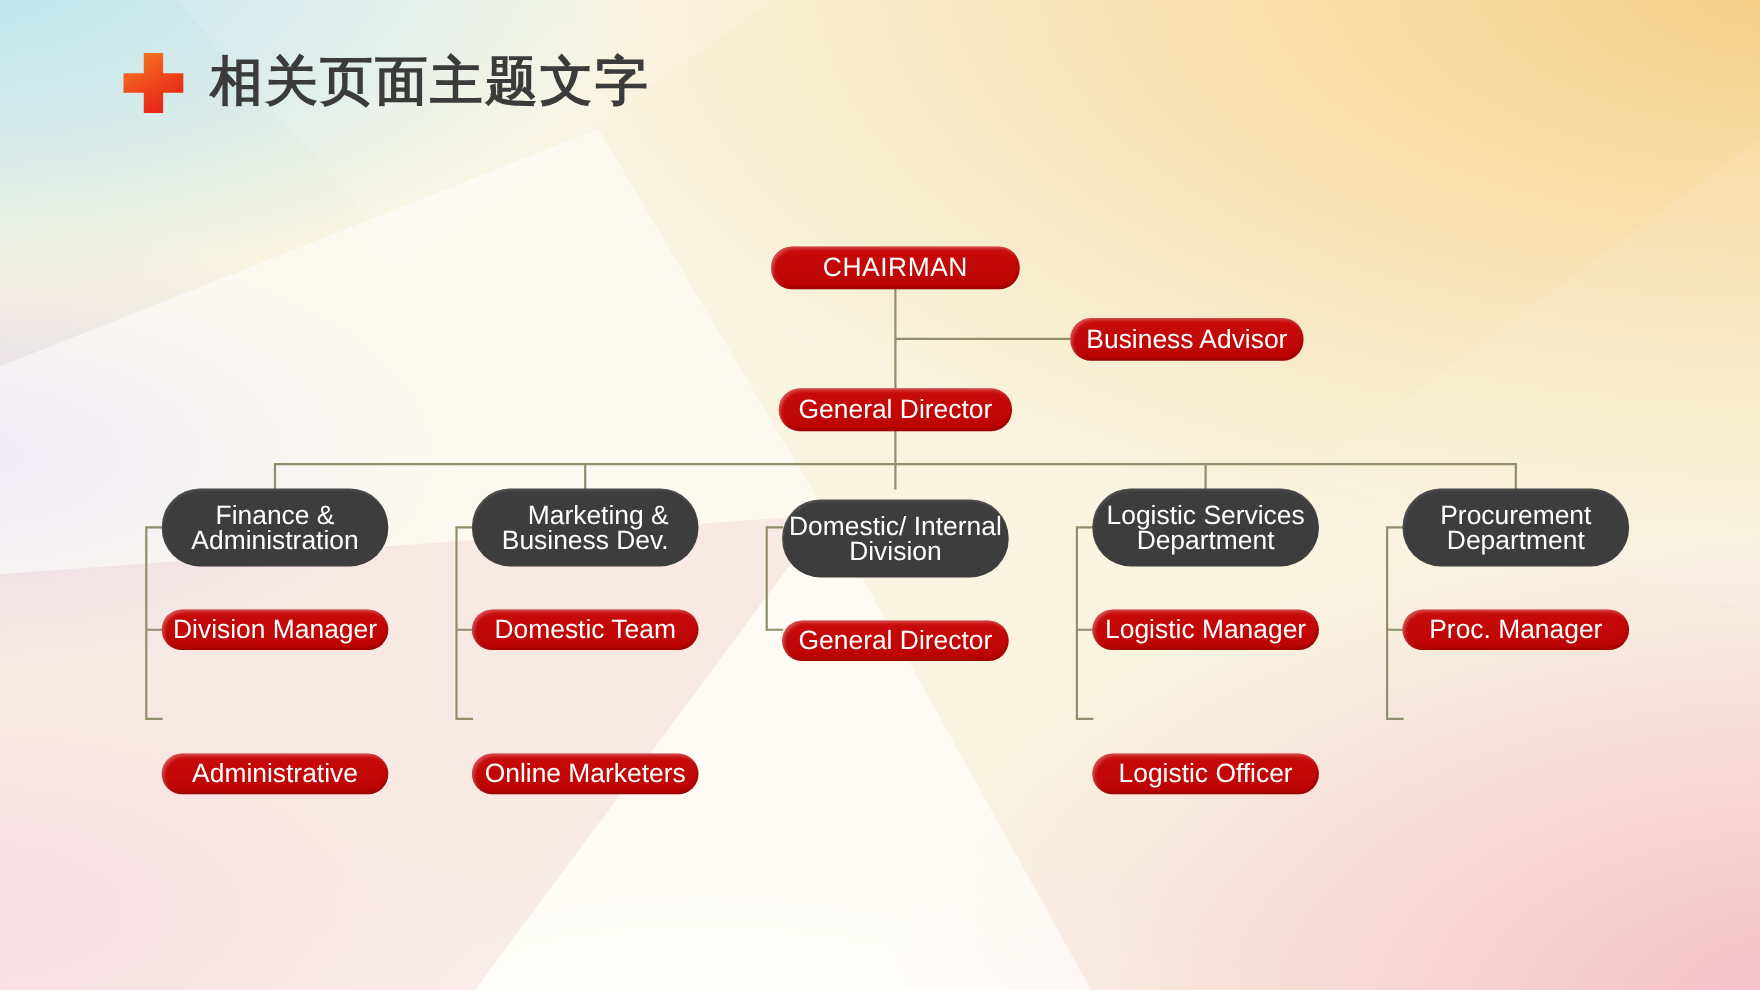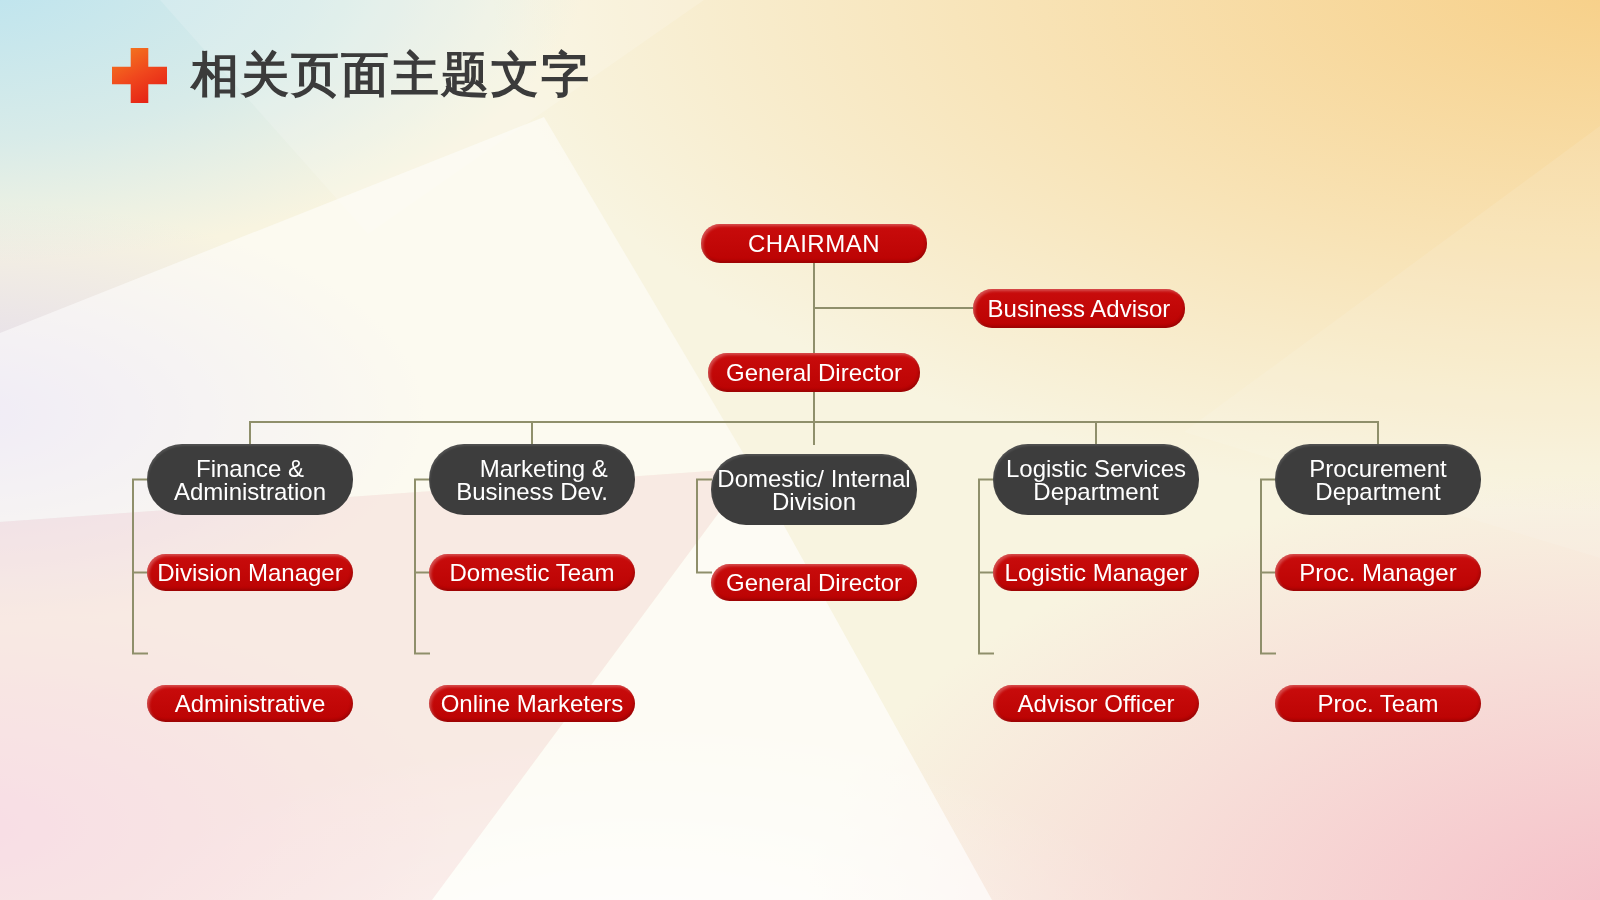--- a/index.html
+++ b/index.html
@@ -140,20 +140,19 @@
     <div class="node node-red child-1 colx-2">Domestic Team</div>
     <div class="node node-red child-2 colx-2">Online Marketers</div>
 
     <div class="node node-dark dept colx-3">Domestic/ Internal
 Division</div>
     <div class="node node-red child-1 colx-3">General Director</div>
 
     <div class="node node-dark dept colx-4">Logistic Services
 Department</div>
     <div class="node node-red child-1 colx-4">Logistic Manager</div>
-    <div class="node node-red child-2 colx-4">Advisor Officer</div>
+    <div class="node node-red child-2 colx-4">Logistic Officer</div>
 
     <div class="node node-dark dept colx-5">Procurement
 Department</div>
     <div class="node node-red child-1 colx-5">Proc. Manager</div>
-    <div class="node node-red child-2 colx-5">Proc. Team</div>
   </div>
 </div>
 
 </body></html>

